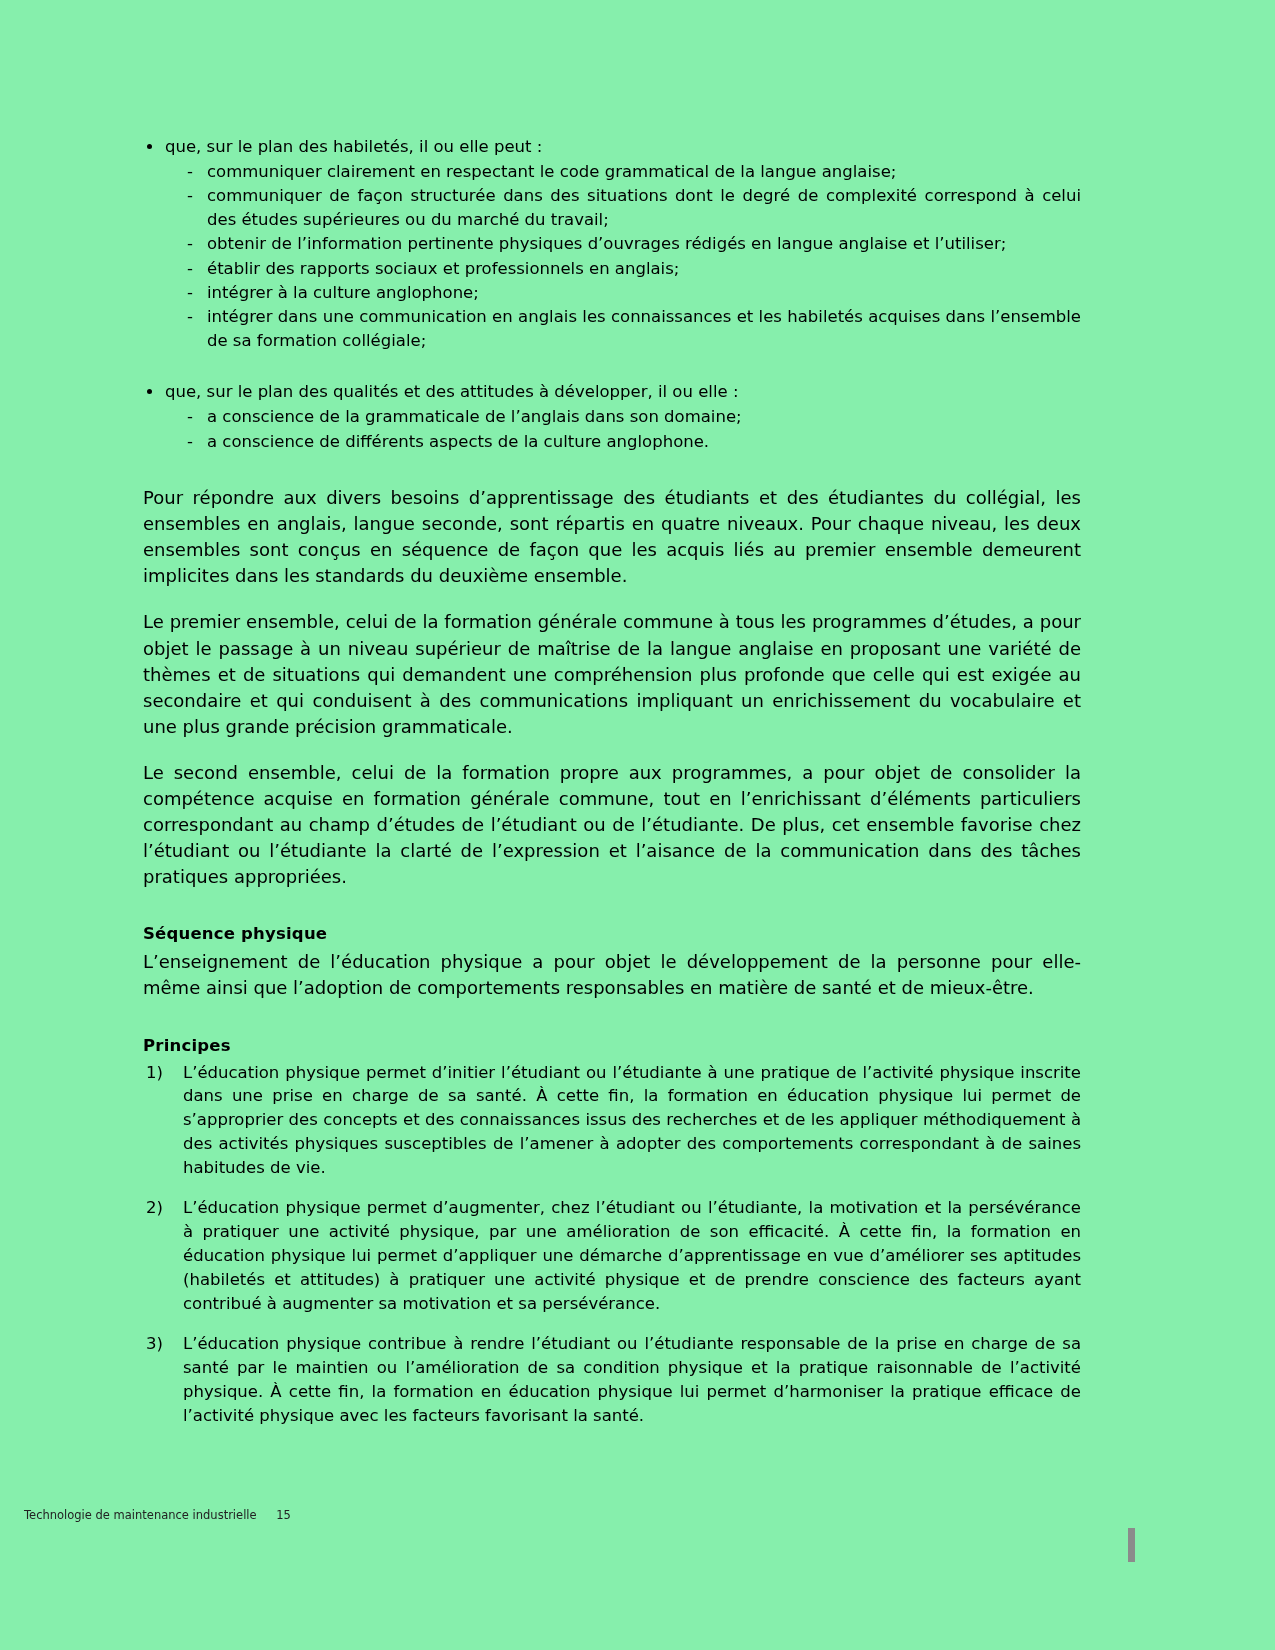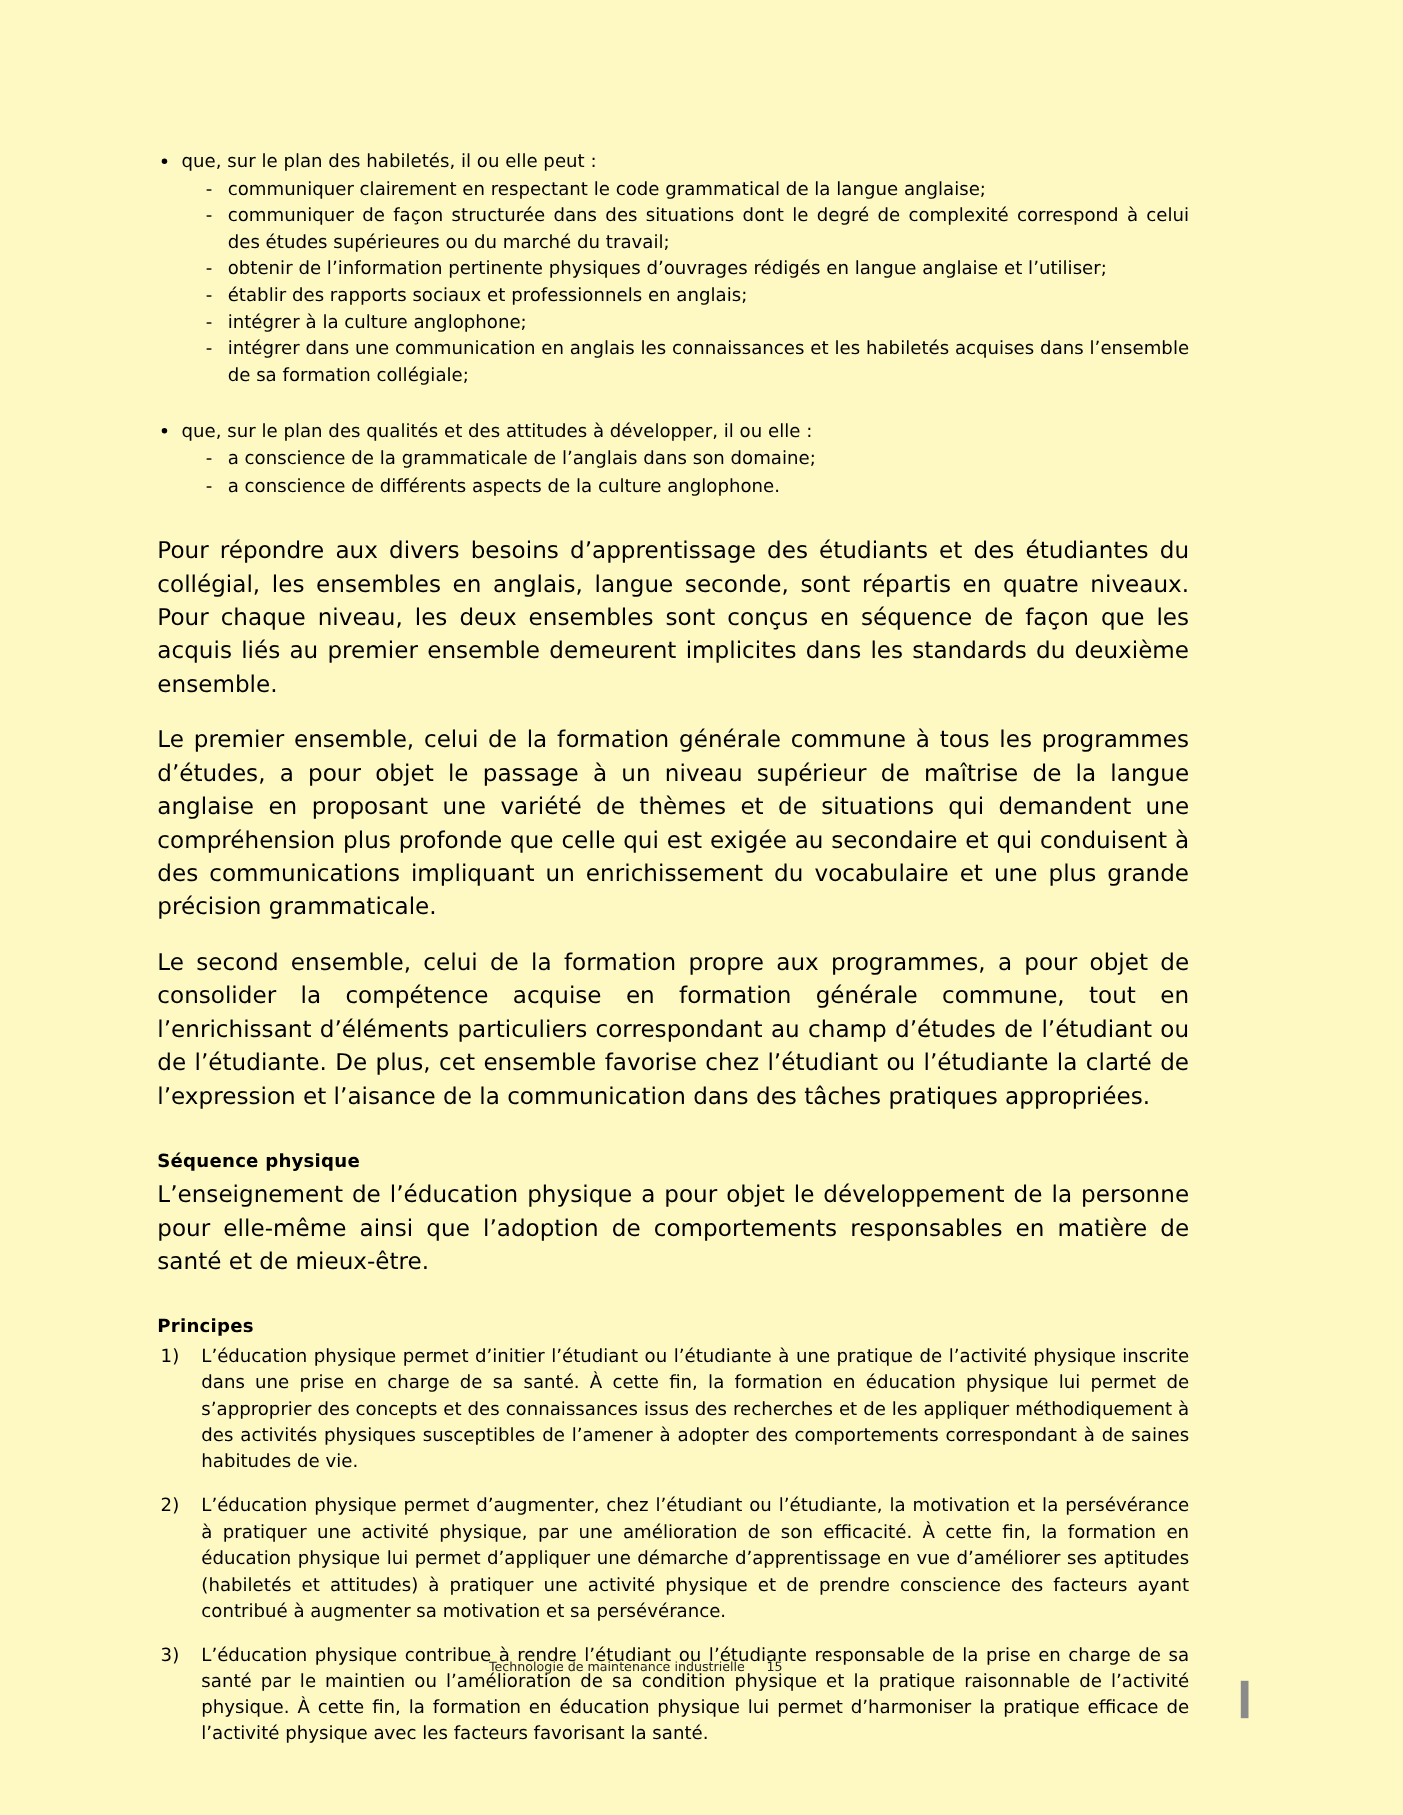--- a/index.html
+++ b/index.html
@@ -5,21 +5,21 @@
   html, body {
     margin: 0;
     padding: 0;
     background: #ffffff;
   }
   .page {
     position: relative;
     width: 1275px;
     height: 1650px;
     margin: 0 auto;
-    background: #fef9c3;
+    background: #86efac;
     font-family: "DejaVu Sans", sans-serif;
     color: #000000;
     box-sizing: border-box;
   }
   .content {
     position: absolute;
     left: 143px;
     top: 135px;
     width: 938px;
   }
@@ -66,21 +66,21 @@
   .gap-md { height: 26px; }
   .gap-lg { height: 30px; }
 
   h2.section-heading {
     font-size: 16.5px;
     font-weight: bold;
     margin: 0 0 6px 0;
     letter-spacing: 0.2px;
   }
   p.body {
-    font-size: 21px;
+    font-size: 18px;
     line-height: 1.45;
     text-align: justify;
     margin: 0 0 20px 0;
   }
 
   ol.numbered {
     list-style: none;
     margin: 0;
     padding: 0;
   }
@@ -96,21 +96,21 @@
     position: absolute;
     left: 3px;
     top: 0;
   }
 
   .footer {
     position: absolute;
     left: 0;
     right: 0;
     bottom: 128px;
-    text-align: center;
+    text-align: left;
     padding-right: 143px;
     font-size: 11.5px;
     color: #222;
     padding-left: 24px;
   }
   .footer .page-num {
     display: inline-block;
     margin-left: 16px;
   }
   .footer-bar {

